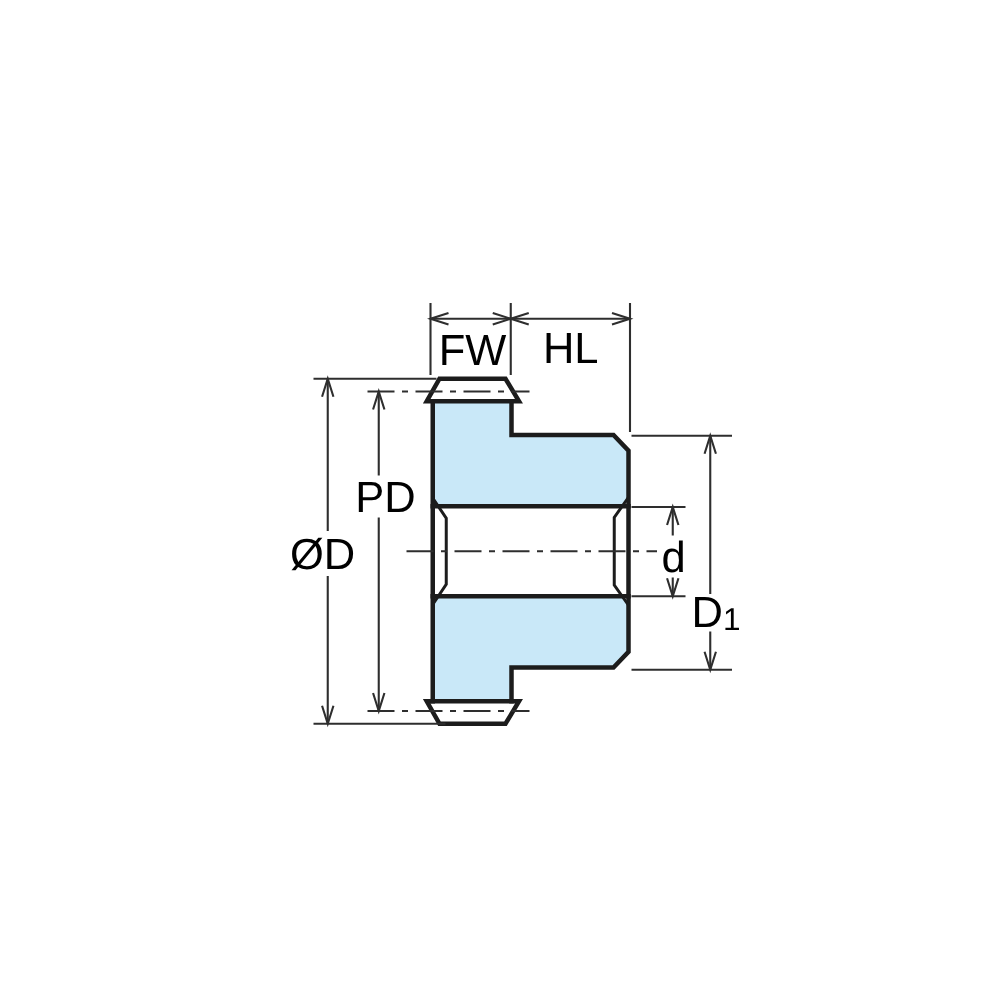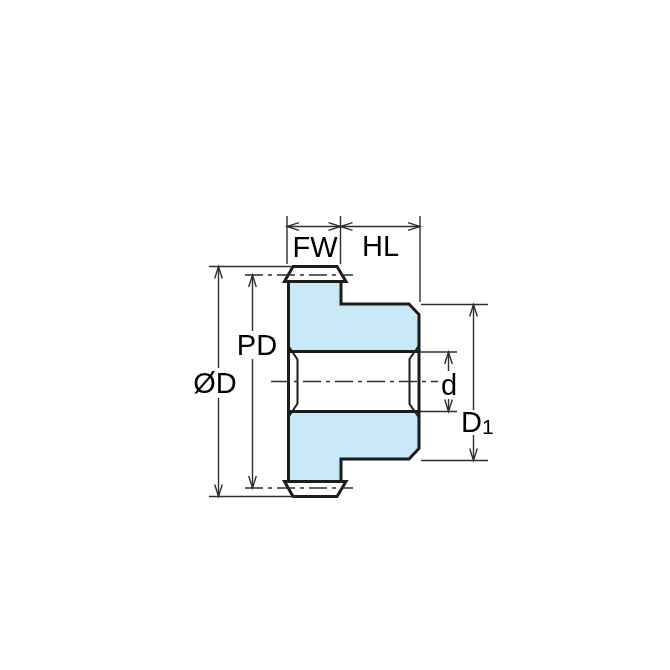--- a/index.html
+++ b/index.html
@@ -2,21 +2,20 @@
 <html><head>
 <meta charset="utf-8">
 <style>
   html, body { margin: 0; padding: 0; background: #ffffff; }
   .canvas {
     position: relative;
     width: 670px;
     height: 649px;
     background: #ffffff;
     overflow: hidden;
-    margin-top: 14px;
   }
   svg { display: block; }
   .outline-thick { stroke: #1c1c1c; stroke-width: 3; fill: none; stroke-linejoin: miter; stroke-linecap: square; }
   .outline-med   { stroke: #1c1c1c; stroke-width: 2; fill: none; stroke-linecap: round; }
   .part          { stroke: none; }
   .tooth         { fill: #ffffff; stroke: #1c1c1c; stroke-width: 3; stroke-linejoin: miter; }
   .thin          { stroke: #2e2e2e; stroke-width: 1.4; fill: none; }
   .dashdot       { stroke: #2e2e2e; stroke-width: 1.4; fill: none; stroke-dasharray: 18 5 4 5; }
   .arrow         { stroke: #2e2e2e; stroke-width: 1.4; fill: none; stroke-linejoin: miter; }
   text {

